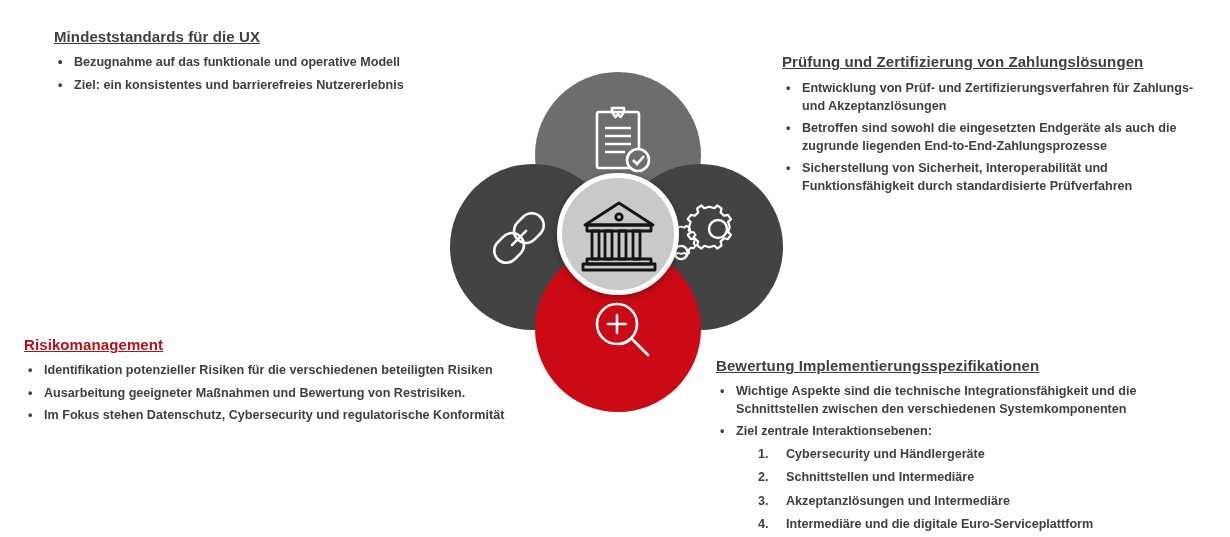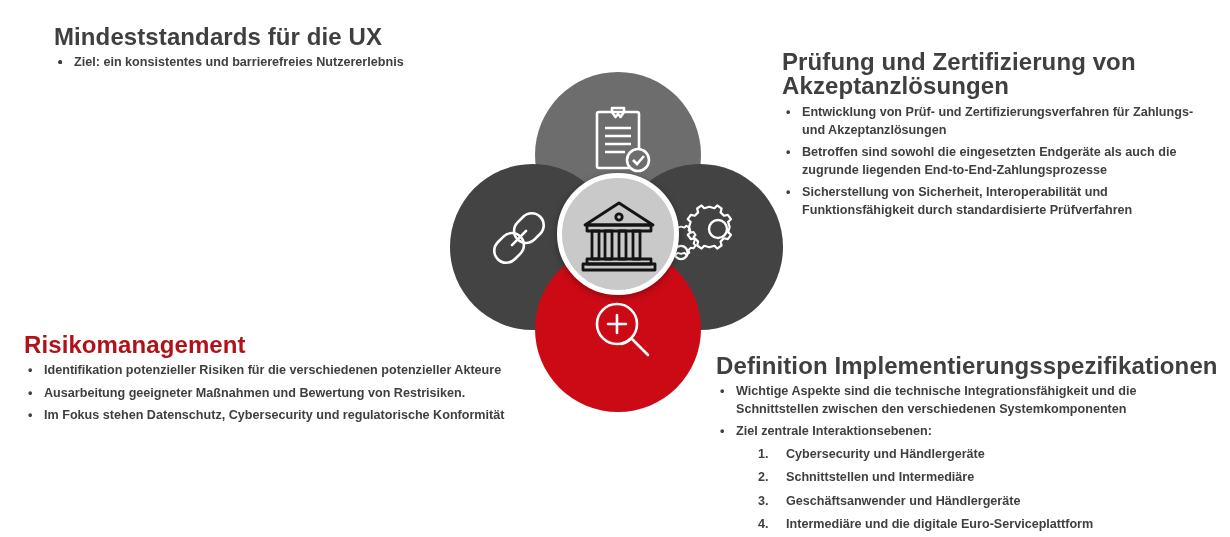--- a/index.html
+++ b/index.html
@@ -8,22 +8,22 @@
     background:#ffffff;
     font-family:"Liberation Sans","DejaVu Sans",sans-serif;
     position:relative;overflow:hidden;
     -webkit-font-smoothing:antialiased;
   }
   .stage{position:absolute;inset:0;}
 
   
   .block{position:absolute;}
   .heading{
-    font-size:24px;font-weight:bold;color:#3f3f3f;
-    line-height:25px;letter-spacing:.1px;margin:0 0 5px 0;
+    font-size:15px;font-weight:bold;color:#3f3f3f;
+    line-height:25px;letter-spacing:.1px;margin:0 0 5px 0;text-decoration:underline;
   }
   .heading.red{color:#b1121a;}
   .bullets{list-style:none;margin:0;padding:0;}
   .bullets li{
     position:relative;padding-left:20px;
     font-size:12.6px;font-weight:bold;color:#3f3f3f;
     line-height:17.5px;margin-bottom:5px;letter-spacing:0;
   }
   .bullets li .dot{
     position:absolute;left:4px;top:0;color:#3f3f3f;font-weight:bold;
@@ -130,50 +130,50 @@
         <rect x="8" y="62" width="64" height="5"></rect>
         <rect x="4" y="67" width="72" height="6"></rect>
       </g>
     </svg>
   </div>
 
   <div class="block" id="block-ux">
     <h2 class="heading">Mindeststandards für die UX</h2>
     <ul class="bullets">
       <li><span class="dot">•</span></li>
-      <li><span class="dot">•</span></li>
+      <li><span class="dot">•</span><span>Bezugnahme auf das funktionale und operative Modell</span></li>
       <li><span class="dot">•</span><span>Ziel: ein konsistentes und barrierefreies Nutzererlebnis</span></li>
     </ul>
   </div>
 
   <div class="block" id="block-pruefung">
-    <h2 class="heading">Prüfung und Zertifizierung von Akzeptanzlösungen</h2>
+    <h2 class="heading">Prüfung und Zertifizierung von Zahlungslösungen</h2>
     <ul class="bullets">
       <li><span class="dot">•</span><span>Entwicklung von Prüf- und Zertifizierungsverfahren für Zahlungs- und Akzeptanzlösungen</span></li>
       <li><span class="dot">•</span><span>Betroffen sind sowohl die eingesetzten Endgeräte als auch die zugrunde liegenden End-to-End-Zahlungsprozesse</span></li>
       <li><span class="dot">•</span><span>Sicherstellung von Sicherheit, Interoperabilität und Funktionsfähigkeit durch standardisierte Prüfverfahren</span></li>
     </ul>
   </div>
 
   <div class="block" id="block-risiko">
     <h2 class="heading red">Risikomanagement</h2>
     <ul class="bullets">
-      <li><span class="dot">•</span><span>Identifikation potenzieller Risiken für die verschiedenen potenzieller Akteure</span></li>
+      <li><span class="dot">•</span><span>Identifikation potenzieller Risiken für die verschiedenen beteiligten Risiken</span></li>
       <li><span class="dot">•</span><span>Ausarbeitung geeigneter Maßnahmen und Bewertung von Restrisiken.</span></li>
       <li><span class="dot">•</span><span>Im Fokus stehen Datenschutz, Cybersecurity und regulatorische Konformität</span></li>
     </ul>
   </div>
 
   <div class="block" id="block-technik">
-    <h2 class="heading">Definition Implementierungsspezifikationen</h2>
+    <h2 class="heading">Bewertung Implementierungsspezifikationen</h2>
     <ul class="bullets">
       <li><span class="dot">•</span><span>Wichtige Aspekte sind die technische Integrationsfähigkeit und die Schnittstellen zwischen den verschiedenen Systemkomponenten</span></li>
       <li><span class="dot">•</span><span>Ziel zentrale Interaktionsebenen:</span></li>
     </ul>
     <ol class="sublist">
       <li><span class="num">1.</span><span>Cybersecurity und Händlergeräte</span></li>
       <li><span class="num">2.</span><span>Schnittstellen und Intermediäre</span></li>
-      <li><span class="num">3.</span><span>Geschäftsanwender und Händlergeräte</span></li>
+      <li><span class="num">3.</span><span>Akzeptanzlösungen und Intermediäre</span></li>
       <li><span class="num">4.</span><span>Intermediäre und die digitale Euro-Serviceplattform</span></li>
     </ol>
   </div>
 
 </div>
 
 </body></html>

